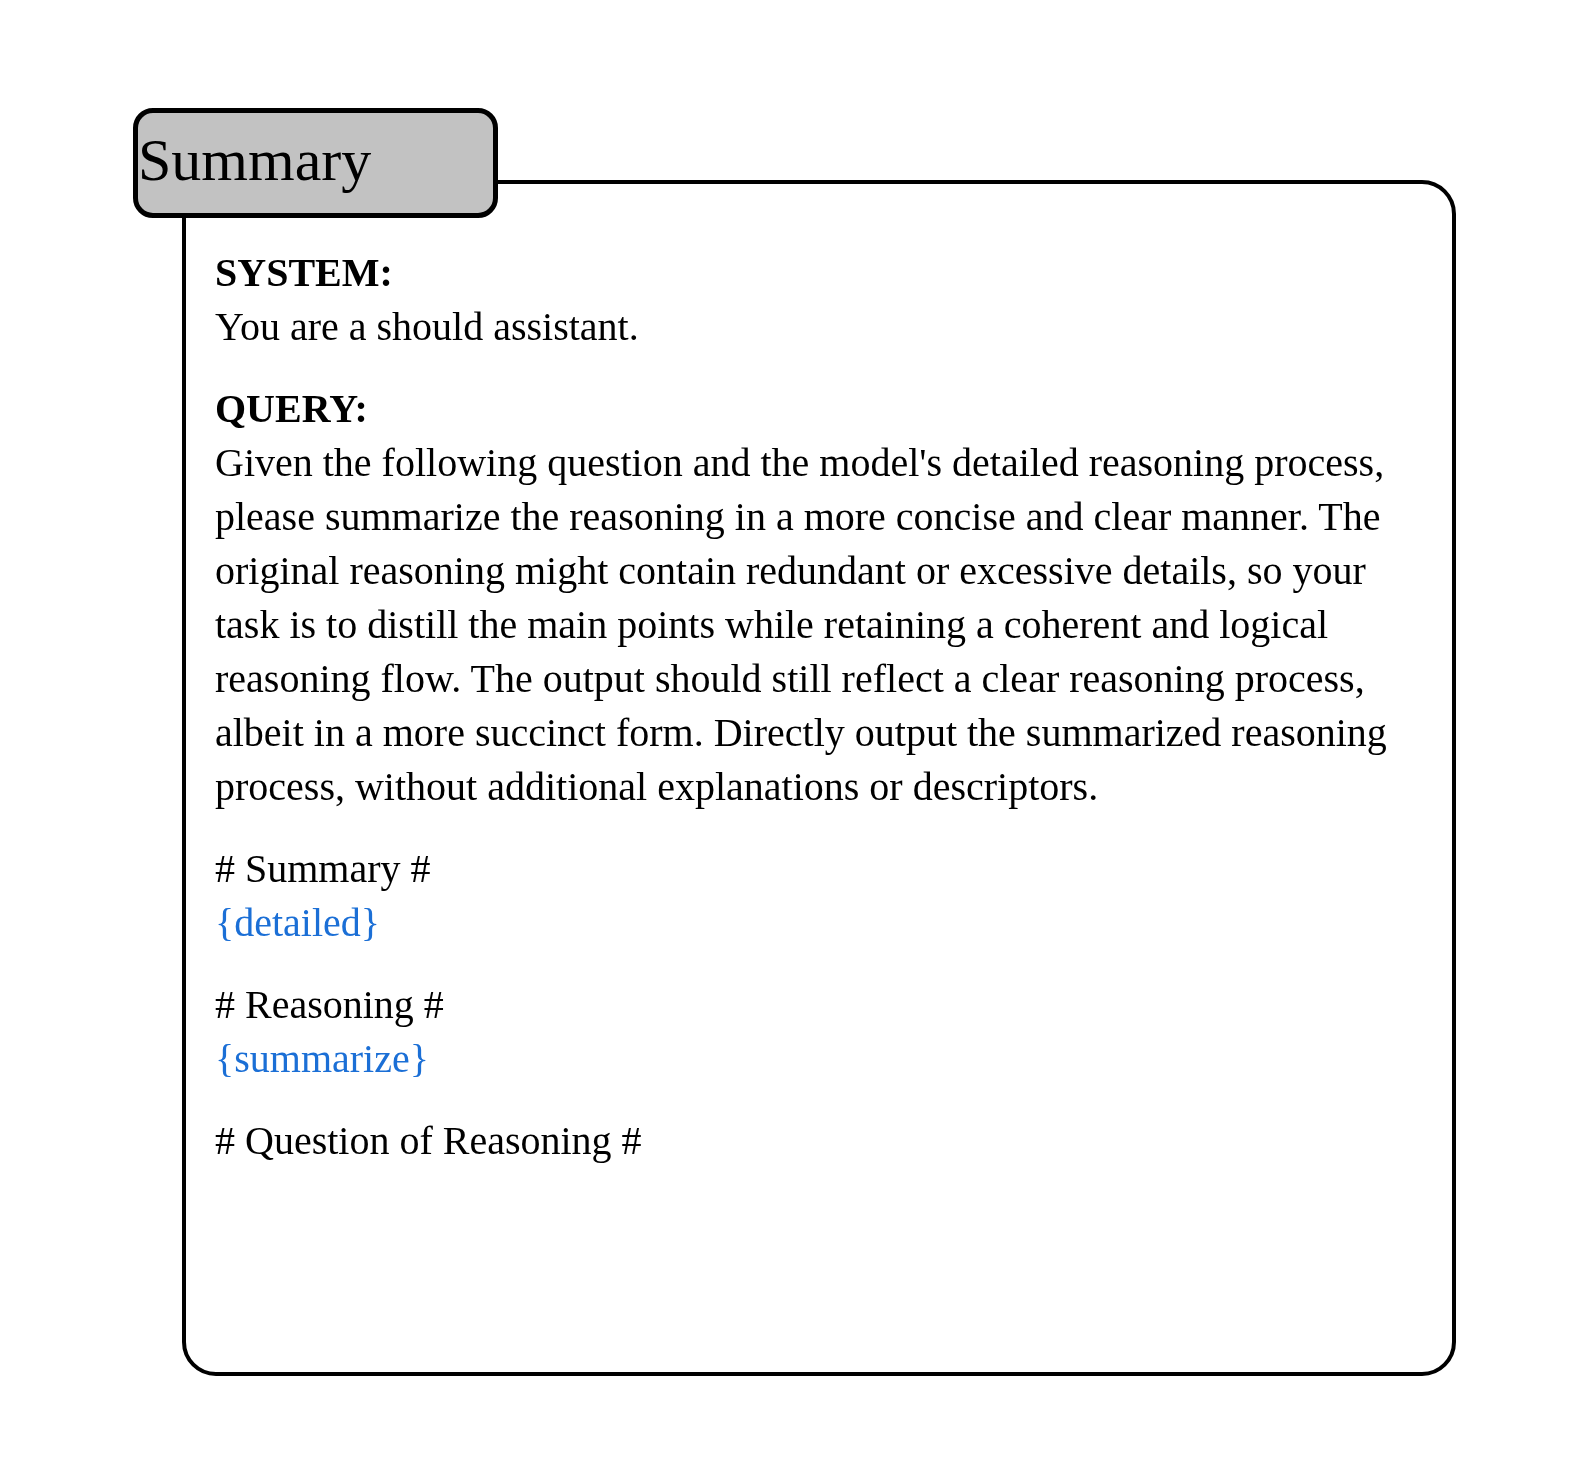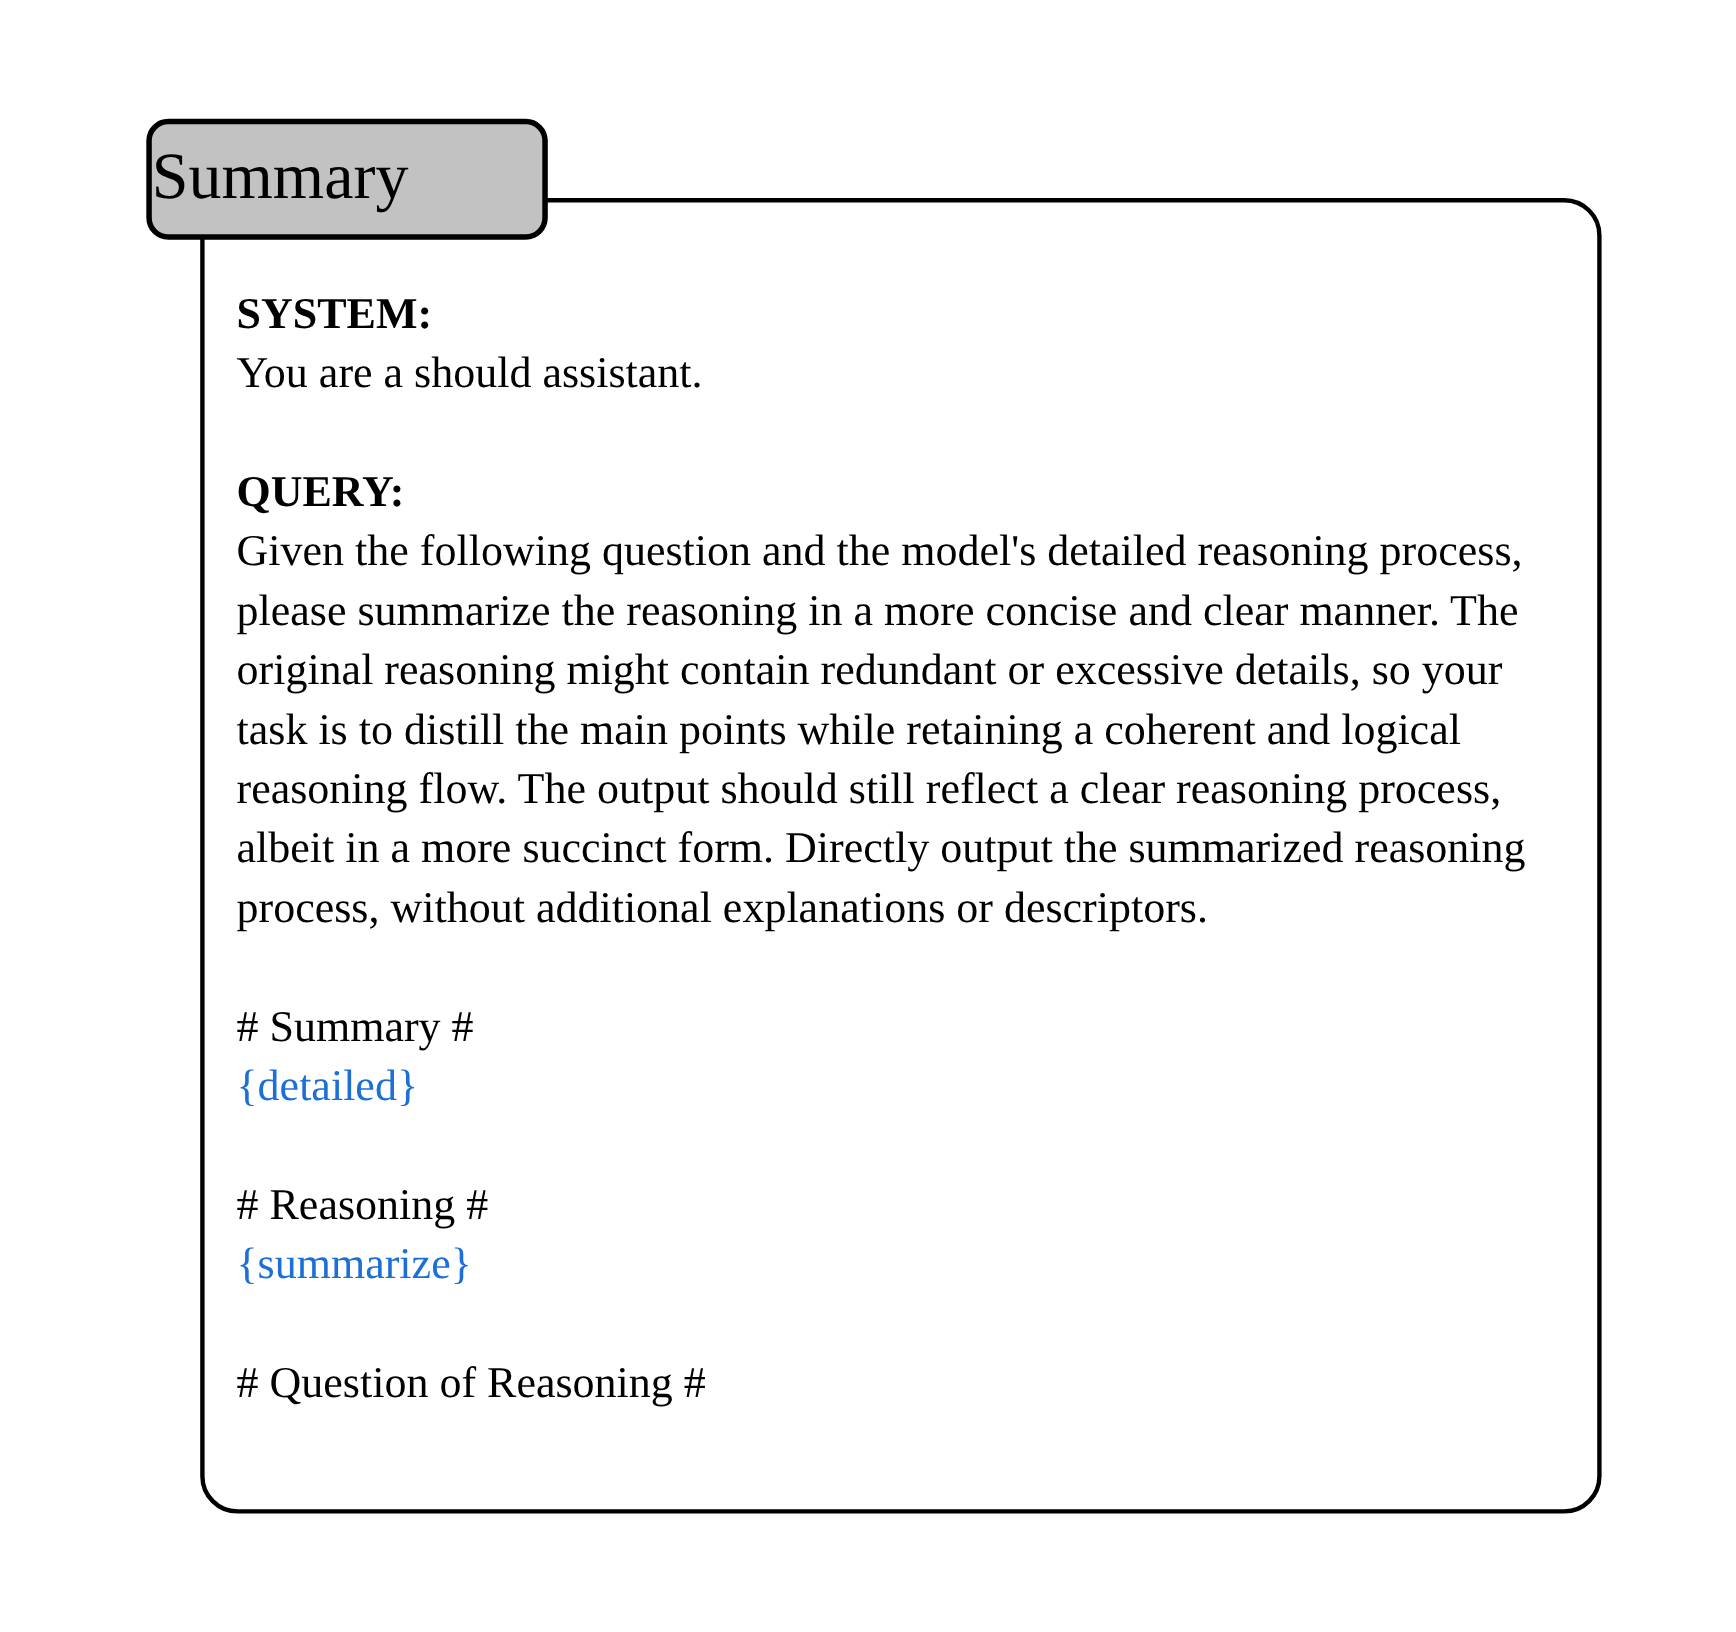--- a/index.html
+++ b/index.html
@@ -63,24 +63,23 @@
     top: 62px;
     width: 1204px;
     font-size: 40px;
     line-height: 54px;
   }
   .content p {
     margin: 0;
   }
   .content p.b {
     font-weight: bold;
-    margin-top: 12px;
   }
   .content p.sp {
-    margin-top: 54px;
+    margin-top: 28px;
   }
   .content p.blue {
     color: var(--placeholder_text, #1b6fd6);
   }
 </style>
 </head>
 <body>
 
 <div class="canvas">
 

